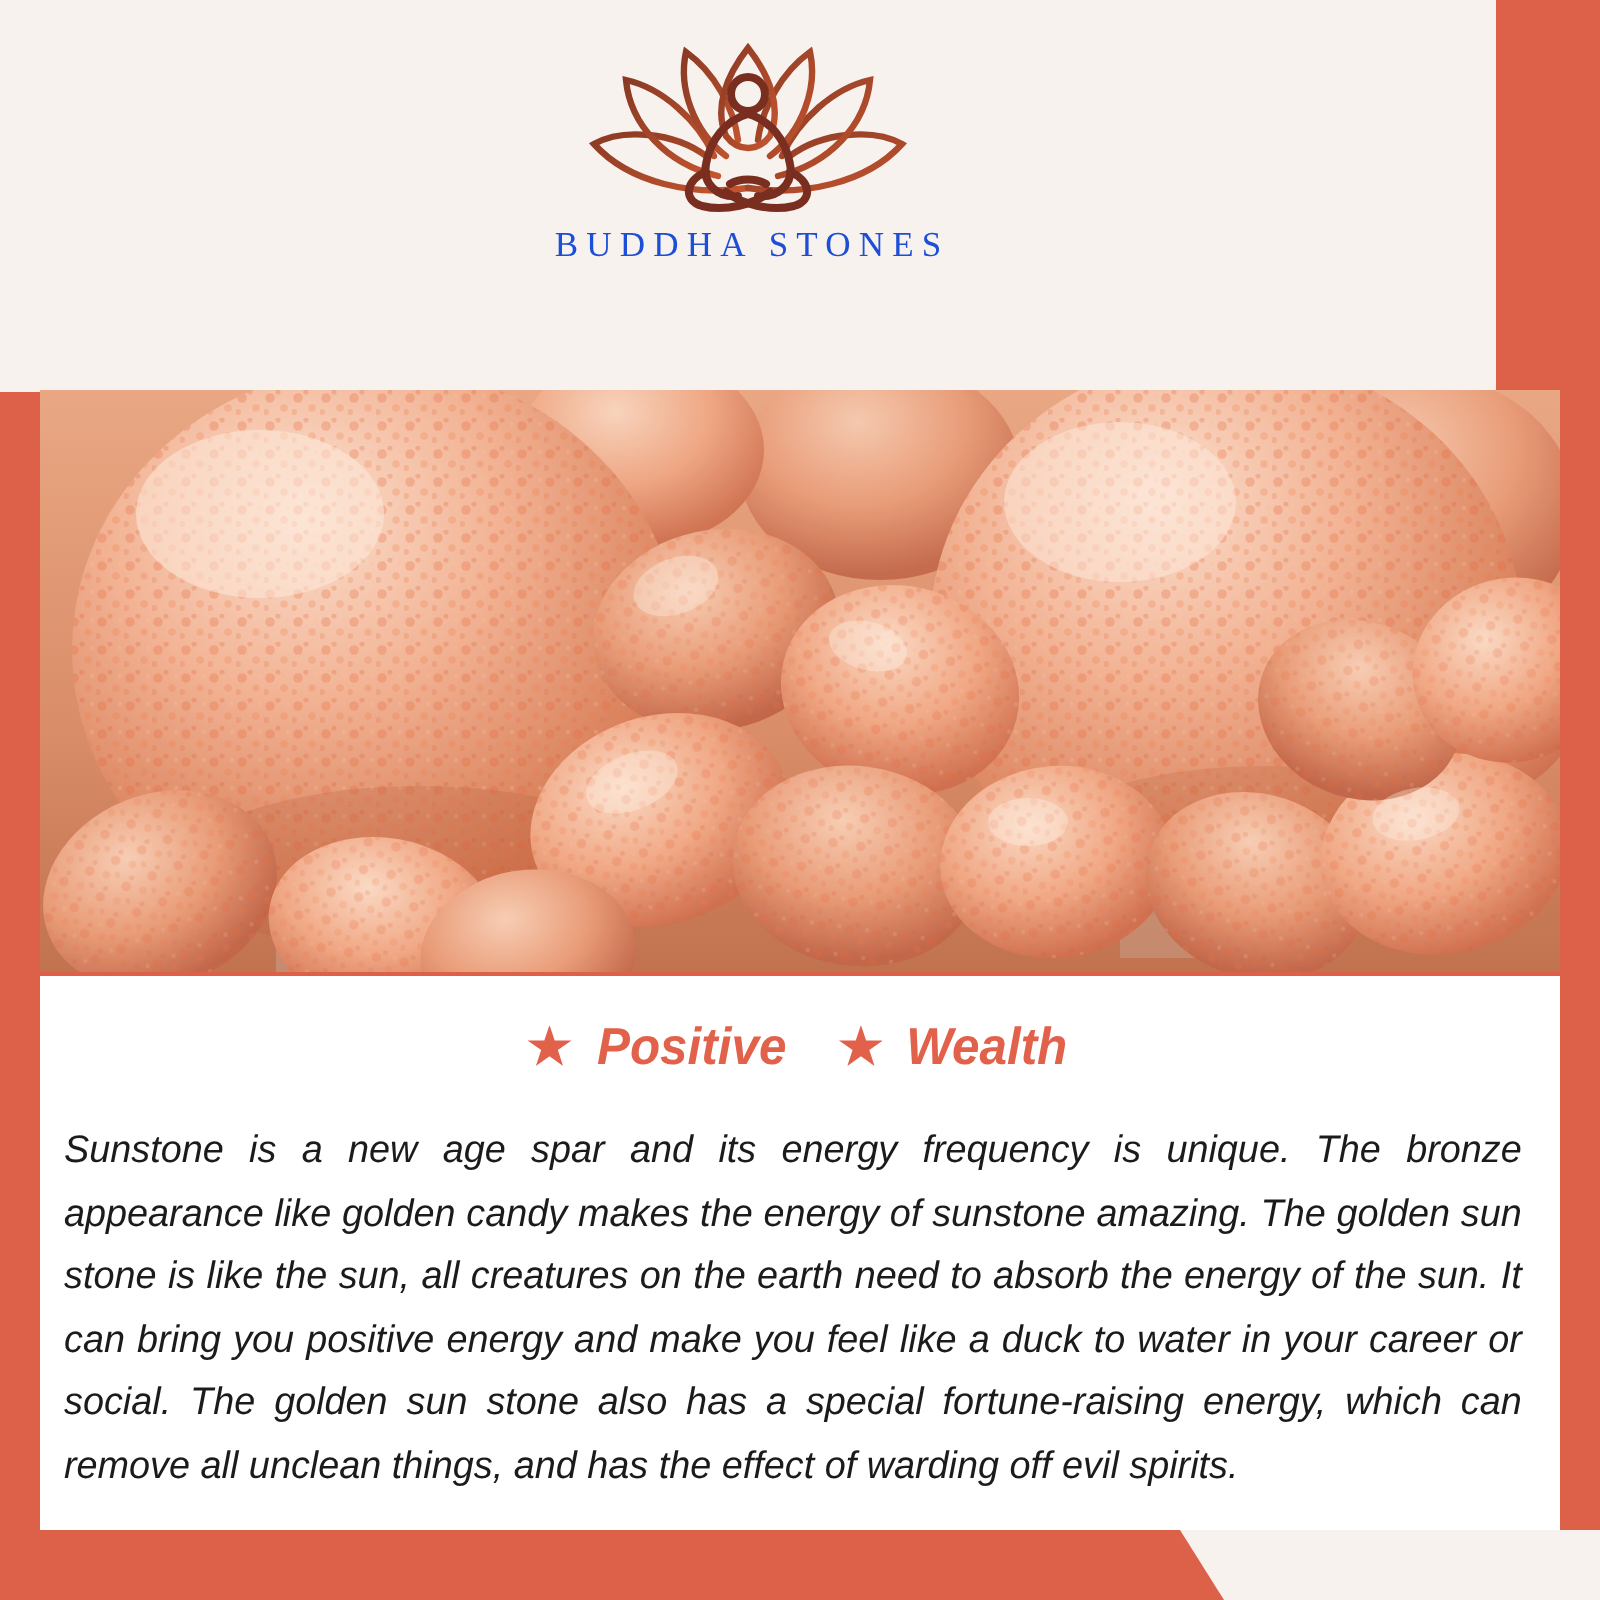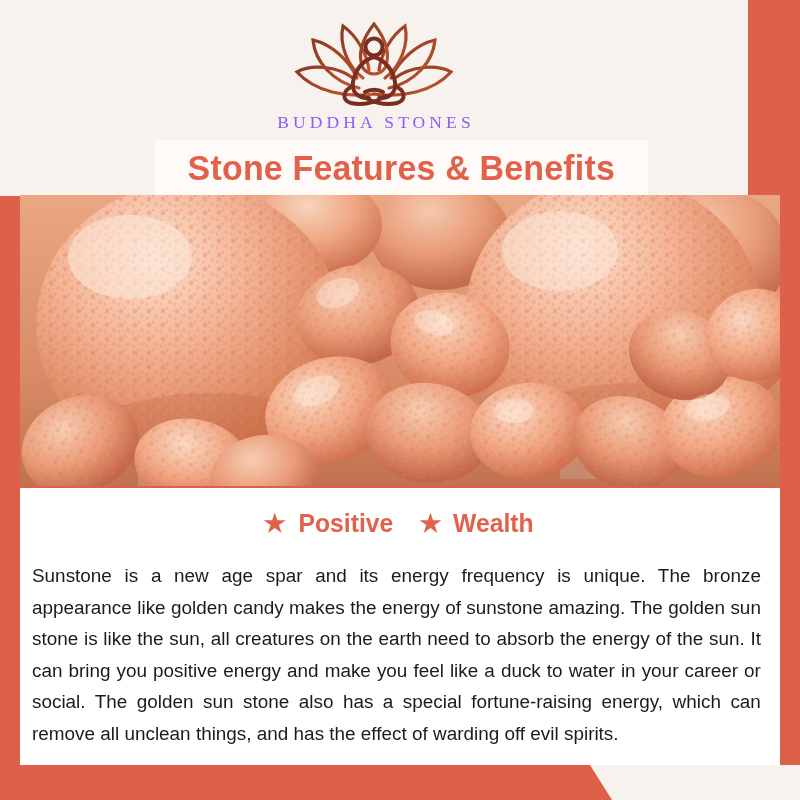--- a/index.html
+++ b/index.html
@@ -35,21 +35,21 @@
     justify-content:flex-start;
   }
 
   .lotus { display:block; }
 
   .brand-name {
     margin-top:4px;
     font-family:"Liberation Serif", serif;
     font-size:17.5px;
     letter-spacing:4.1px;
-    color:#8b5cf6;
+    color:#1d4ed8;
     text-indent:4.1px;
     font-weight:400;
     text-align:center;
   }
 
   
   .title-panel {
     position:absolute;
     left:155px; top:140px;
     width:493px; height:56px;
@@ -97,20 +97,21 @@
     letter-spacing:0.2px;
     white-space:nowrap;
   }
 
   
   .content {
     position:absolute;
     left:20px; top:488px;
     width:760px; height:277px;
     background:#FFFFFF;
+    font-style:italic;
   }
 
   .benefits {
     position:absolute;
     left:0; top:20px;
     width:760px;
     display:flex;
     align-items:center;
     justify-content:center;
     gap:24px;
@@ -241,23 +242,20 @@
             <path d="M110 70 C 120 74, 122 84, 112 87 C 100 90, 86 86, 78 80"></path>
 
             <path d="M80 76 C 85 73, 93 73, 98 76"></path>
           </g>
         </svg>
       </span>
       <div class="brand-name">BUDDHA STONES</div>
     </div>
   </div>
 
-  <div class="title-panel">
-    <div class="title-text">Stone Features &amp; Benefits</div>
-  </div>
 
   <div class="photo">
     <svg viewBox="0 0 760 291" xmlns="http://www.w3.org/2000/svg" preserveAspectRatio="xMidYMid slice">
       <defs>
         <radialGradient id="sph" cx="38%" cy="26%" r="72%">
           <stop offset="0%" stop-color="#FBE0CF"></stop>
           <stop offset="45%" stop-color="#F2B394"></stop>
           <stop offset="100%" stop-color="#D4764F"></stop>
         </radialGradient>
         <radialGradient id="tum" cx="40%" cy="30%" r="70%">

